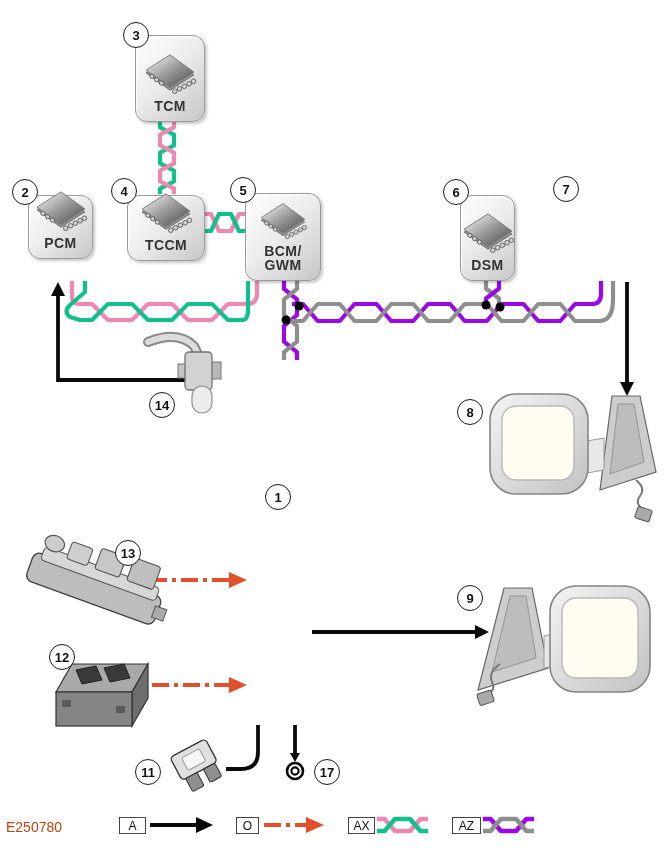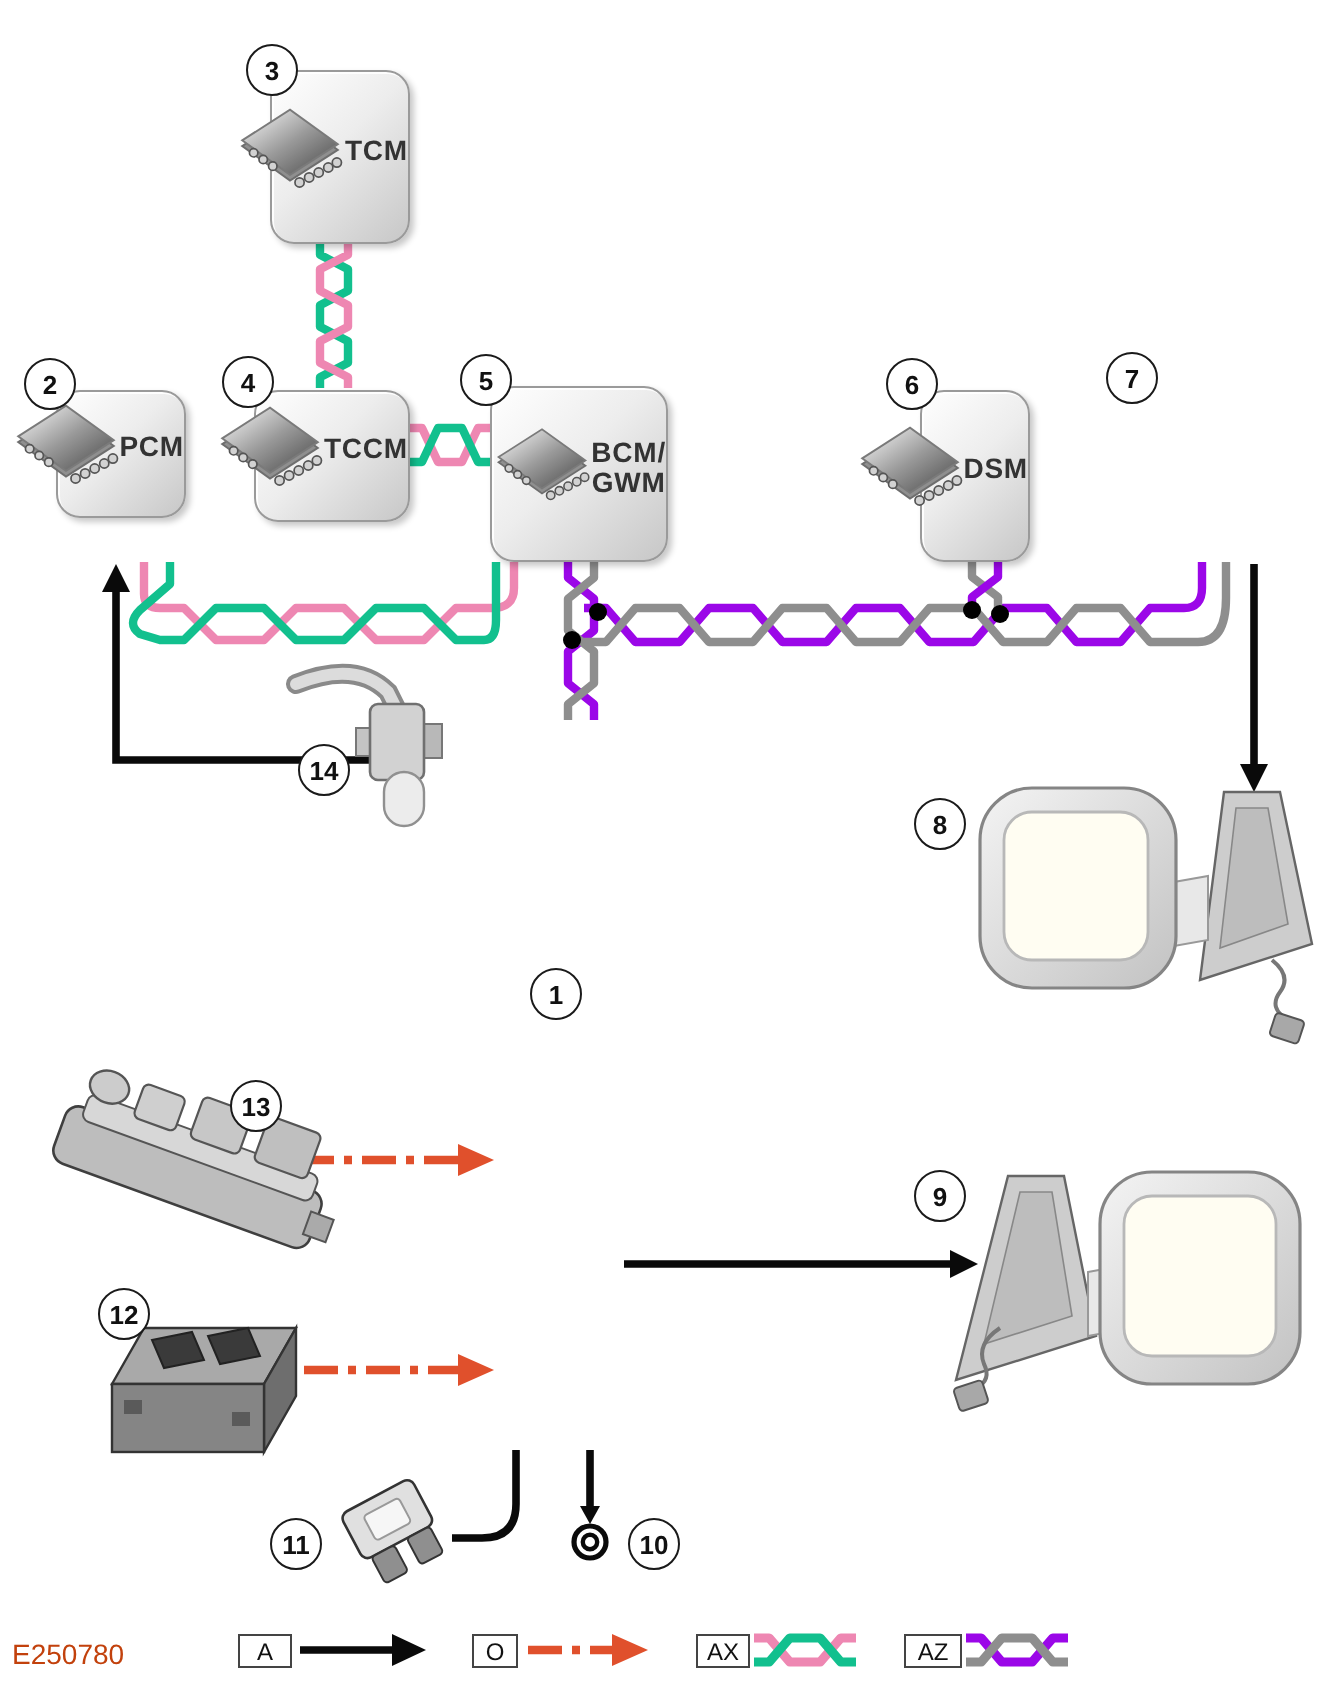--- a/index.html
+++ b/index.html
@@ -2,21 +2,21 @@
 <html><head>
 <meta charset="utf-8">
 <style>
   html,body{margin:0;padding:0;background:#fff;}
   body{width:672px;height:848px;position:relative;font-family:"Liberation Sans",sans-serif;overflow:hidden;}
   .stage{position:absolute;left:0;top:0;width:672px;height:848px;}
   #diagram-svg{position:absolute;left:0;top:0;z-index:1;}
   .mod{position:absolute;z-index:2;border:1.5px solid #9a9a9a;border-radius:12px;
        background:linear-gradient(135deg,#ffffff 0%,#ededed 45%,#c7c7c7 100%);
        box-shadow:2px 2px 3px rgba(0,0,0,.22), inset 1px 1px 0 rgba(255,255,255,.9);
-       display:flex;flex-direction:row;align-items:center;justify-content:flex-end;
+       display:flex;flex-direction:column;align-items:center;justify-content:flex-end;
        padding-bottom:7px;box-sizing:border-box;}
   .mod .chip{flex:0 0 auto;margin-bottom:3px;}
   .mlabel{font-weight:bold;font-size:14px;color:#333;text-align:center;line-height:1.05;letter-spacing:.4px;}
   .mod.ddm{justify-content:flex-start;padding-top:156px;}
   .badge{position:absolute;z-index:4;width:26px;height:26px;border-radius:50%;border:1.5px solid #1a1a1a;
          background:#fff;display:flex;align-items:center;justify-content:center;
          font-size:13px;font-weight:bold;color:#111;box-sizing:border-box;}
   .lbox{position:absolute;z-index:2;border:1px solid #444;background:#fff;display:flex;
         align-items:center;justify-content:center;font-size:12px;color:#111;box-sizing:border-box;}
   .figid{position:absolute;z-index:2;left:6px;top:819px;font-size:14px;color:#c2410c;}
@@ -177,21 +177,21 @@
         <use href="#chipsym"></use>
       </svg>
   <div class="mlabel">PCM</div>
 </div>
 <div class="mod" style="left:127px;top:195px;width:78px;height:66px">
   <svg class="chip" width="54" height="44" viewBox="0 0 56 46">
         <use href="#chipsym"></use>
       </svg>
   <div class="mlabel">TCCM</div>
 </div>
-<div class="mod" style="left:245px;top:193px;width:89px;height:88px">
+<div class="mod" style="left:245px;top:193px;width:76px;height:88px">
   <svg class="chip" width="50" height="40" viewBox="0 0 56 46">
         <use href="#chipsym"></use>
       </svg>
   <div class="mlabel"><span>BCM/</span><br><span>GWM</span></div>
 </div>
 <div class="mod" style="left:460px;top:195px;width:55px;height:86px">
   <svg class="chip" width="54" height="44" viewBox="0 0 56 46">
         <use href="#chipsym"></use>
       </svg>
   <div class="mlabel">DSM</div>
@@ -199,25 +199,25 @@
 
 <div class="badge" style="left:265px;top:484px">1</div>
 <div class="badge" style="left:12px;top:179px">2</div>
 <div class="badge" style="left:123px;top:22px">3</div>
 <div class="badge" style="left:111px;top:178px">4</div>
 <div class="badge" style="left:230px;top:177px">5</div>
 <div class="badge" style="left:443px;top:179px">6</div>
 <div class="badge" style="left:553px;top:176px">7</div>
 <div class="badge" style="left:457px;top:399px">8</div>
 <div class="badge" style="left:457px;top:585px">9</div>
-<div class="badge" style="left:314px;top:759px">10</div>
+<div class="badge" style="left:314px;top:759px">17</div>
 <div class="badge" style="left:135px;top:759px">11</div>
 <div class="badge" style="left:49px;top:644px">12</div>
 <div class="badge" style="left:115px;top:540px">13</div>
-<div class="badge" style="left:149px;top:372px">14</div>
+<div class="badge" style="left:149px;top:392px">14</div>
 
 <div class="lbox" style="left:119px;top:817px;width:27px;height:17px">A</div>
 <div class="lbox" style="left:236px;top:817px;width:23px;height:17px">O</div>
 <div class="lbox" style="left:348px;top:817px;width:27px;height:17px">AX</div>
 <div class="lbox" style="left:452px;top:817px;width:29px;height:17px">AZ</div>
 
 <div class="figid">E250780</div>
 
 </div>
 

